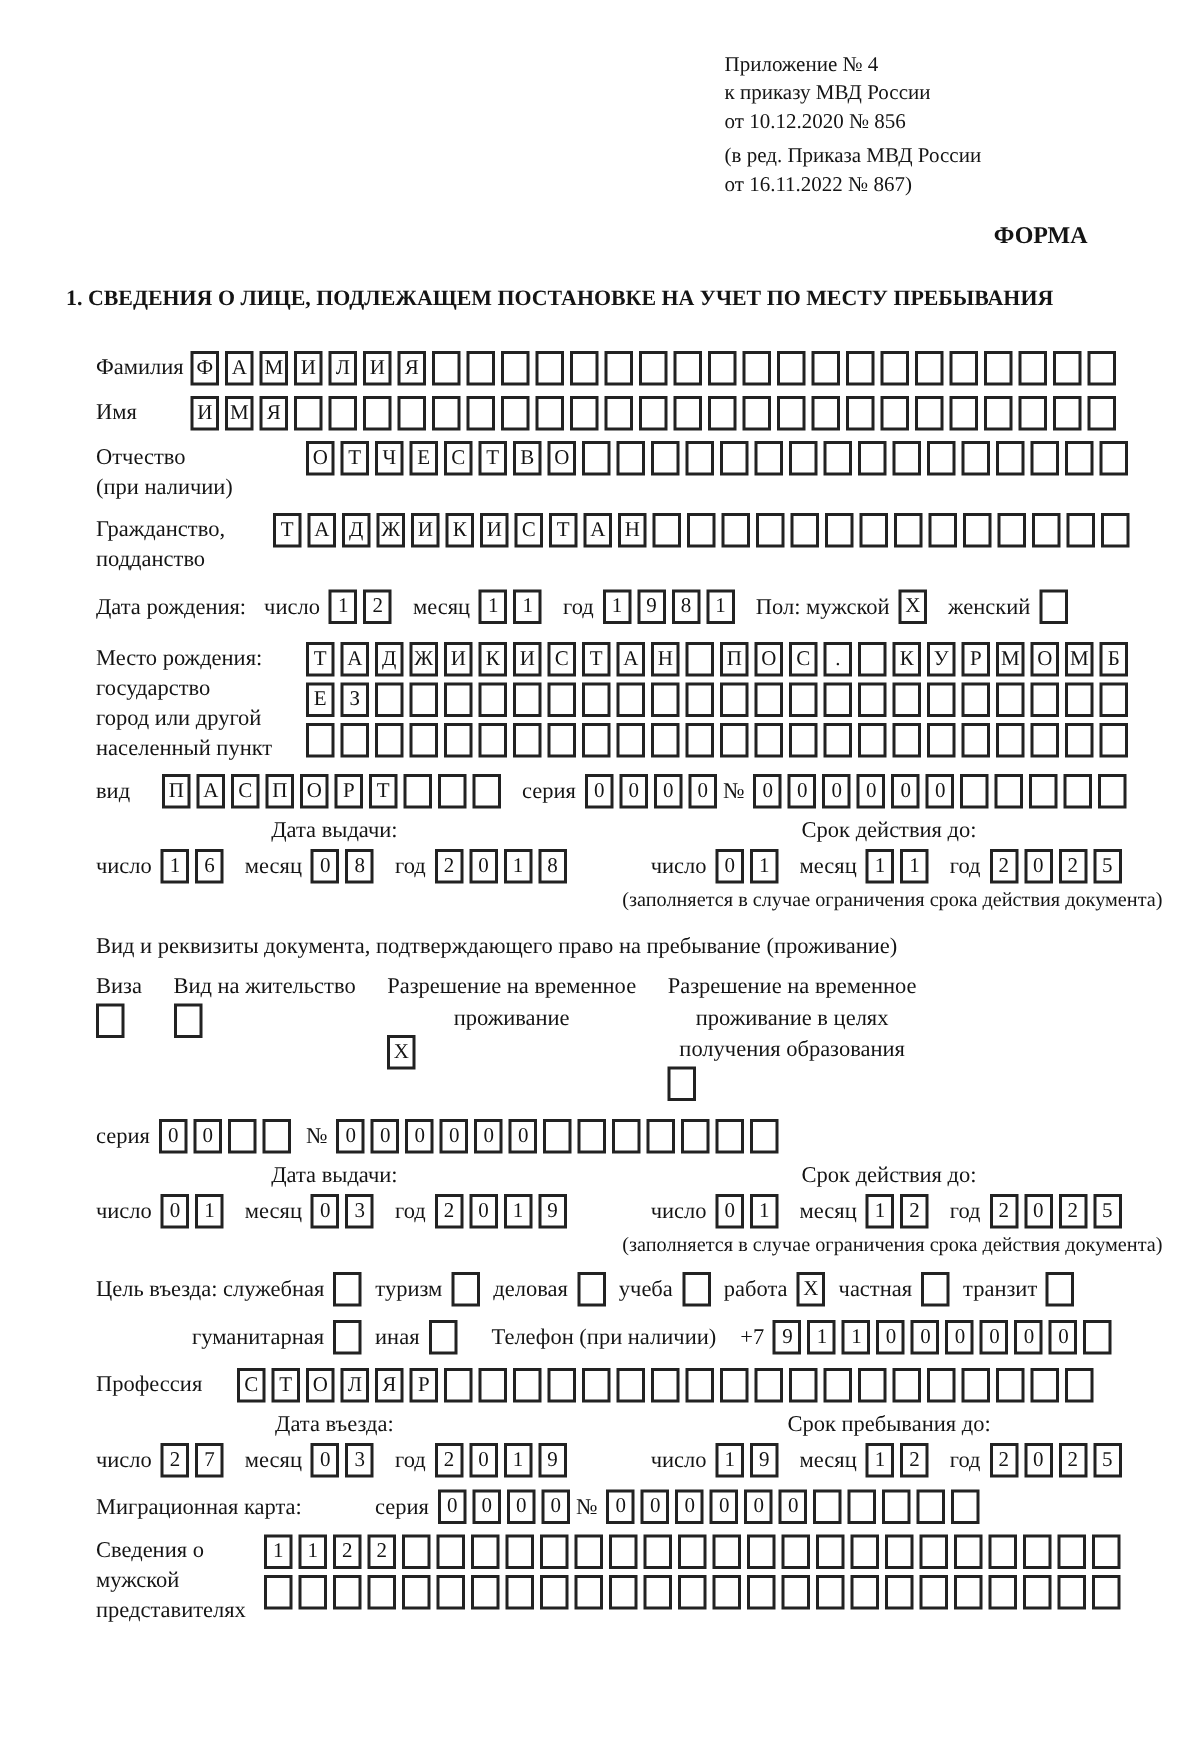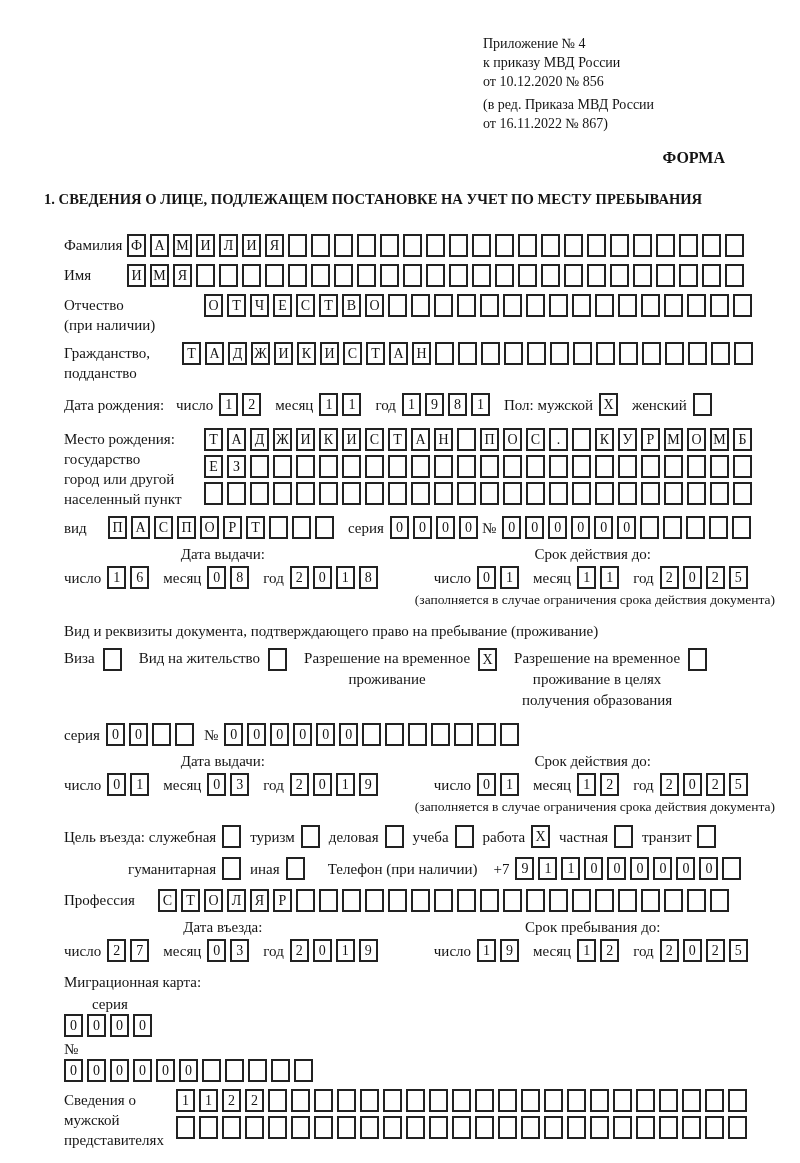--- a/index.html
+++ b/index.html
@@ -33,21 +33,21 @@
 
   
   .dates{display:flex;align-items:flex-start;margin-bottom:3px;}
   .dghead{text-align:center;font-size:15px;margin-bottom:3px;}
   .dline{display:flex;align-items:flex-start;}
   .dg-right{margin-left:52px;}
   .note{text-align:right;font-size:13.5px;margin:2px 0 10px 0;}
 
   .intro{font-size:15px;line-height:26px;}
   .opts{display:flex;align-items:flex-start;margin:4px 0 12px 0;}
-  .opt{display:flex;align-items:flex-start;margin-right:13px;}
+  .opt{display:flex;align-items:flex-start;margin-right:13px;flex-direction:column;}
   .optlabel{font-size:15px;line-height:21px;margin-right:8px;text-align:center;}
 
   .goal{display:flex;align-items:center;margin-bottom:9px;font-size:15px;}
   .goal .glabel{line-height:22px;margin-right:6px;}
   .goal .gb{margin-right:9px;}
   .indent64{margin-left:64px;}
   .dochead{text-align:center;font-weight:bold;font-size:14.8px;margin:4px 0 8px 0;}
 </style>
 </head>
 <body>
@@ -610,21 +610,21 @@
         <span class="brow">
             <span class="box">2</span>
             <span class="box">0</span>
             <span class="box">2</span>
             <span class="box">5</span>
           </span>
       </div>
     </div>
   </div>
 
-  <div class="frow" style="margin-top:8px;flex-direction:column;">
+  <div class="frow" style="margin-top:8px;">
     <span class="cap" style="width:152px;">Миграционная карта:</span>
     <span class="cap" style="margin-left:28px;">серия</span>
     <span class="brow">
         <span class="box">0</span>
         <span class="box">0</span>
         <span class="box">0</span>
         <span class="box">0</span>
       </span>
     <span class="cap">№</span>
     <span class="brow">

